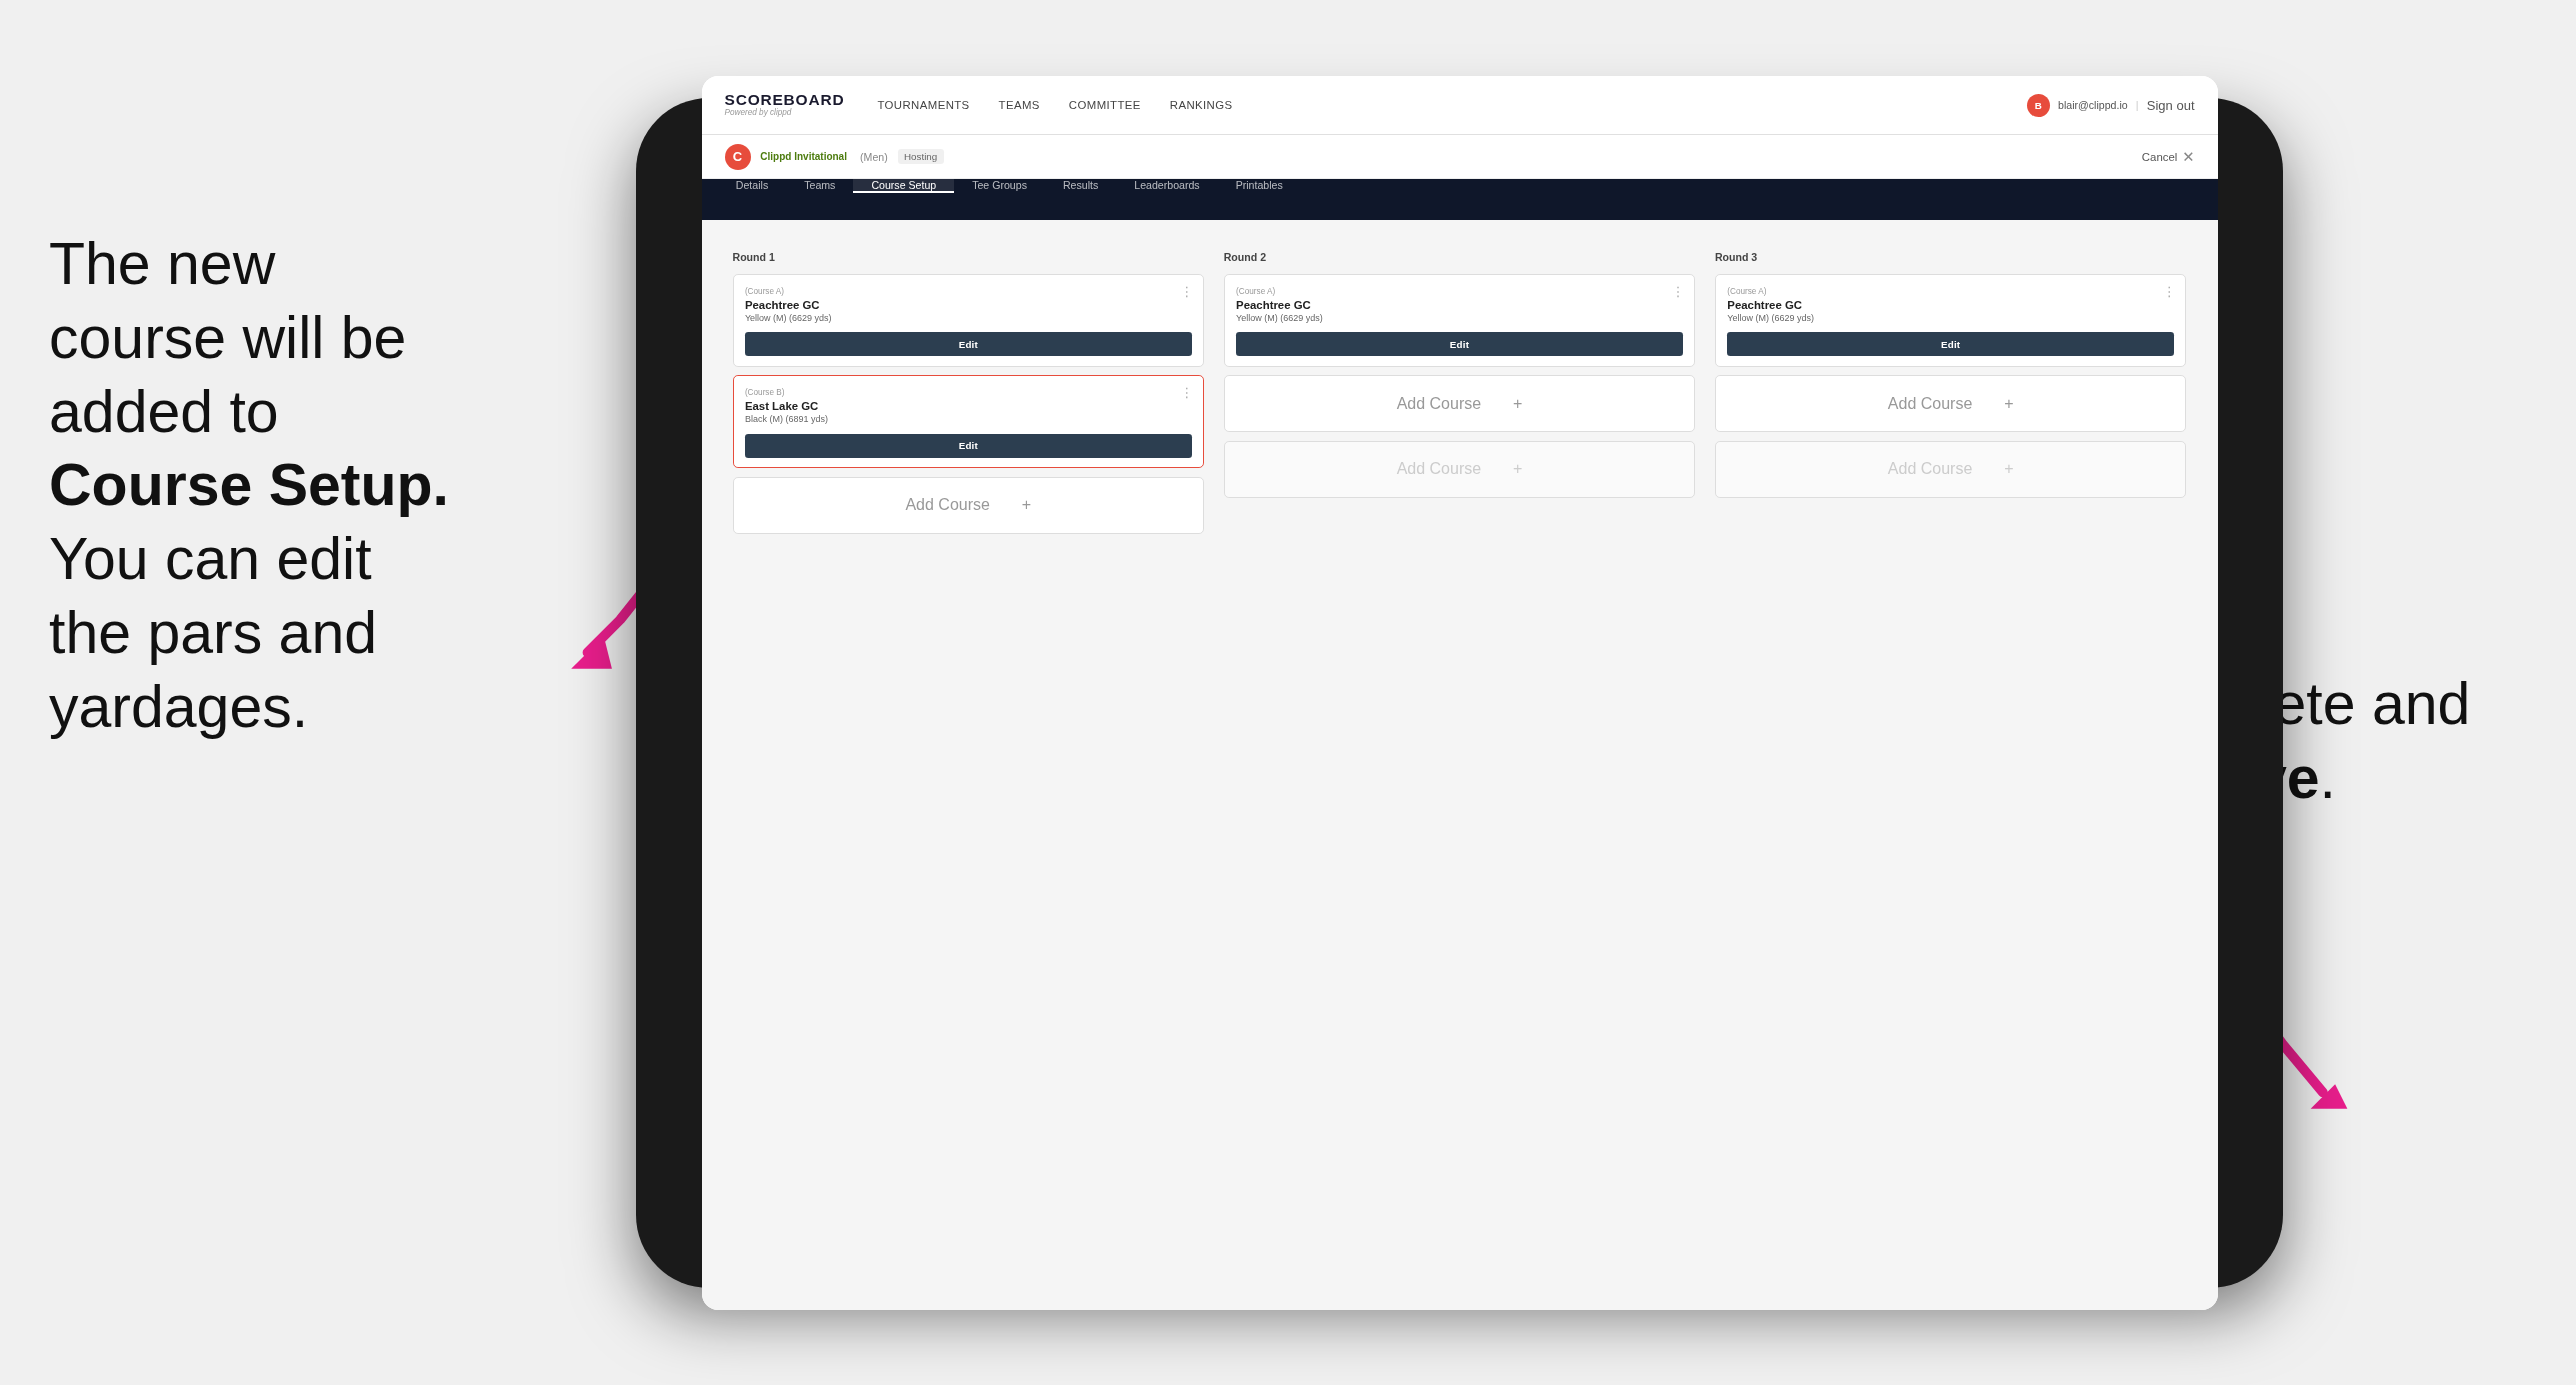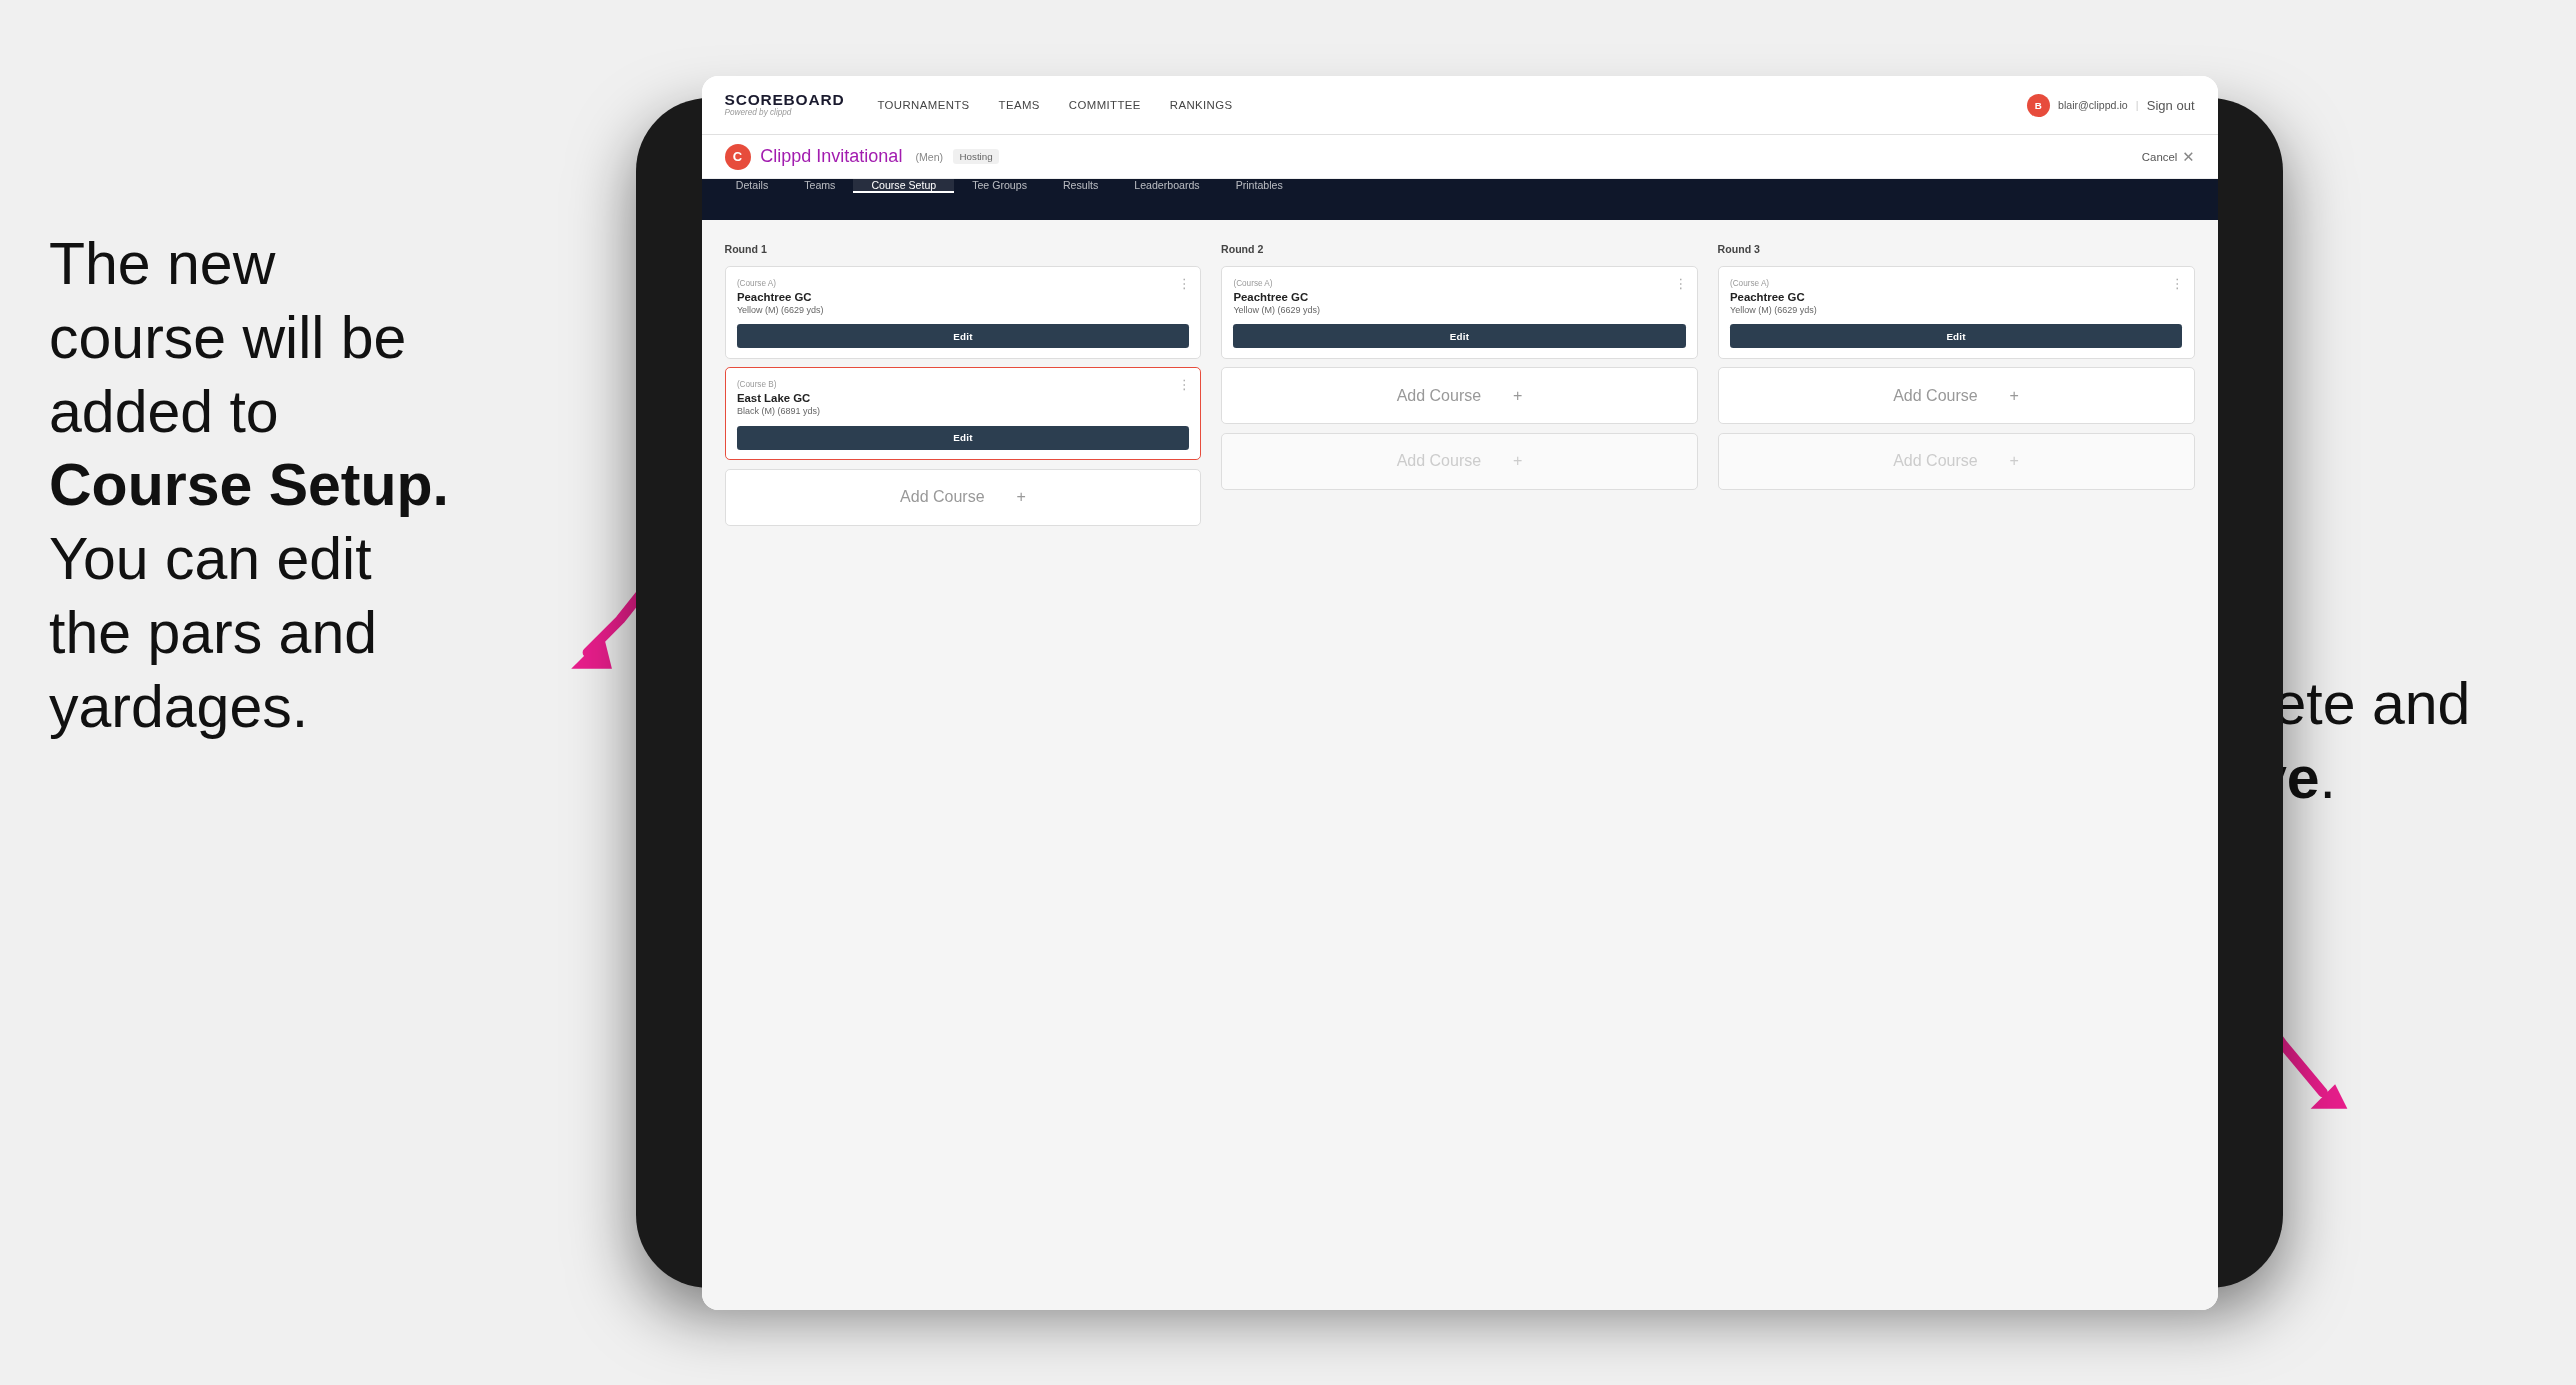--- a/index.html
+++ b/index.html
@@ -171,23 +171,23 @@
       background: #e74c3c;
       border-radius: 50%;
       display: flex;
       align-items: center;
       justify-content: center;
       color: white;
       font-size: 13px;
       font-weight: bold;
     }
     .tournament-name {
-      font-size: 18px;
-      font-weight: 400;
-      color: #a21caf;
+      font-size: 10px;
+      font-weight: 700;
+      color: #4d7c0f;
     }
     .tournament-gender {
       font-size: 10.6px;
       color: #888;
       margin-left: 3.3px;
     }
     .hosting-badge {
       font-size: 9.8px;
       color: #666;
       background: #f0f0f0;
@@ -224,21 +224,21 @@
     .tab.active {
       color: #fff;
       border-bottom: 2.4px solid #fff;
       background: rgba(255,255,255,0.1);
     }
 
     
     .main-content {
       flex: 1;
       background: #f5f5f5;
-      padding: 23px;
+      padding: 31px;
       overflow: auto;
     }
 
     .rounds-grid {
       display: grid;
       grid-template-columns: 1fr 1fr 1fr;
       gap: 19.6px;
     }
 
     .round-column { display: flex; flex-direction: column; gap: 0; }

